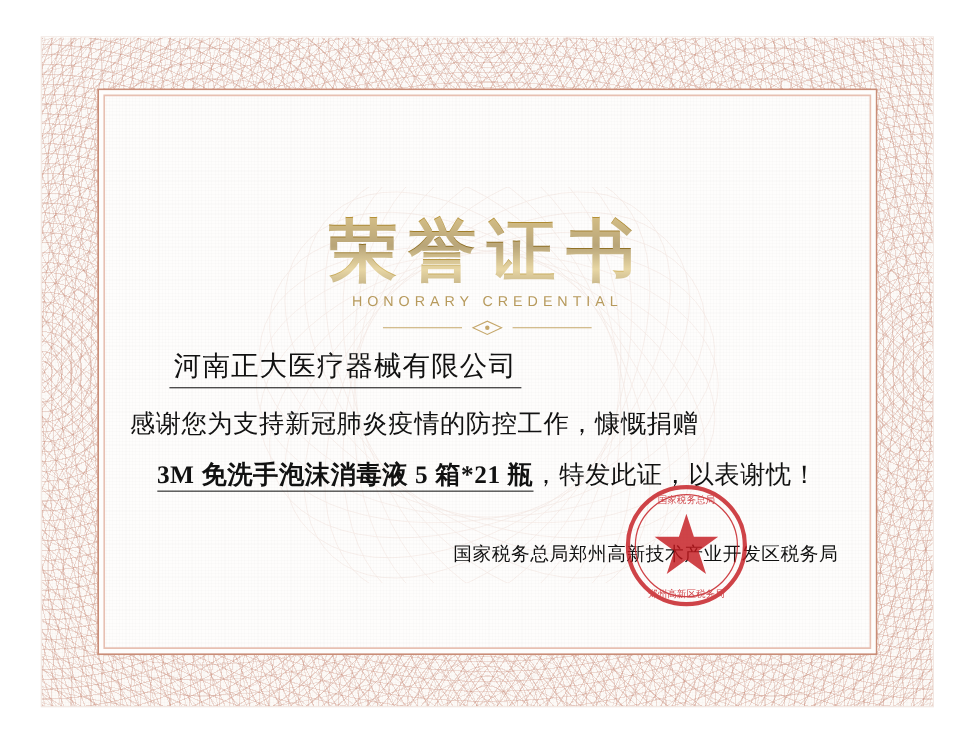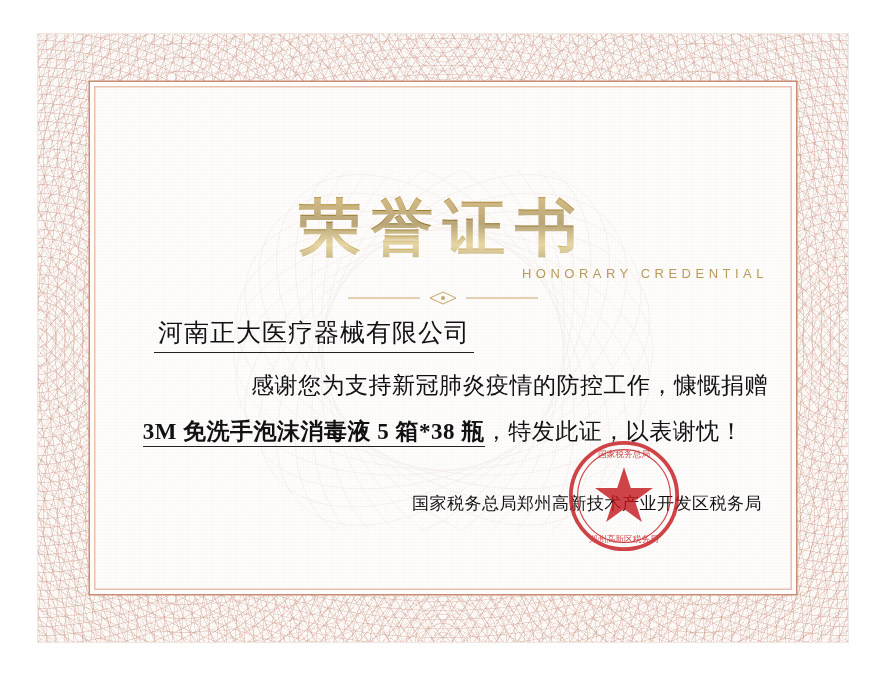--- a/index.html
+++ b/index.html
@@ -110,21 +110,21 @@
     color: transparent;
     text-shadow: 0 1px 0 rgba(255,255,255,.4);
     white-space: nowrap;
   }
 
   .subtitle {
     position: absolute;
     left: 0;
     right: 0;
     top: 162px;
-    text-align: right;
+    text-align: center;
     font-family: "Liberation Sans", "DejaVu Sans", sans-serif;
     font-size: 13px;
     letter-spacing: 4.5px;
     color: #b79a5c;
   }
 
   .ornament {
     position: absolute;
     left: 50%;
     top: 186px;
@@ -143,21 +143,21 @@
     border-bottom: 1.6px solid #222;
     padding: 0 4px 3px 4px;
     white-space: nowrap;
   }
 
   .line1 {
     position: absolute;
     left: 0;
     right: 0;
     top: 266px;
-    text-align: right;
+    text-align: left;
     font-size: 23px;
     letter-spacing: .5px;
     color: #111;
   }
 
   .line2 {
     position: absolute;
     left: 0;
     right: 0;
     top: 312px;
@@ -249,21 +249,21 @@
         <line x1="118" y1="8" x2="190" y2="8" stroke="#c5a76a" stroke-width="1"></line>
         <path d="M82 8 L95 2 L108 8 L95 14 Z" fill="none" stroke="#c5a76a" stroke-width="1"></path>
         <circle cx="95" cy="8" r="2" fill="#c5a76a"></circle>
       </svg>
 
       <div class="recipient">河南正大医疗器械有限公司</div>
 
       <div class="line1">感谢您为支持新冠肺炎疫情的防控工作，慷慨捐赠</div>
 
       <div class="line2">
-        <span class="donation">3M 免洗手泡沫消毒液 5 箱*38 瓶</span><span>，特发此证，以表谢忱！</span>
+        <span class="donation">3M 免洗手泡沫消毒液 5 箱*21 瓶</span><span>，特发此证，以表谢忱！</span>
       </div>
 
       <div class="issuer">国家税务总局郑州高新技术产业开发区税务局</div>
 
 
     </div>
 
     <svg class="seal" viewBox="0 0 120 120">
       <g stroke="#c4161c" fill="none">
         <circle cx="60" cy="60" r="55" stroke-width="4"></circle>

